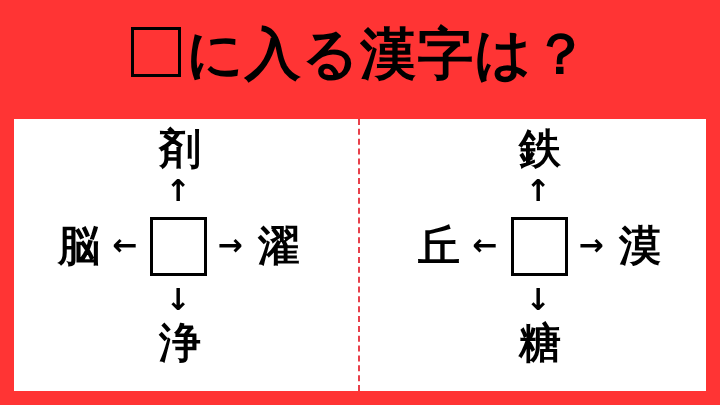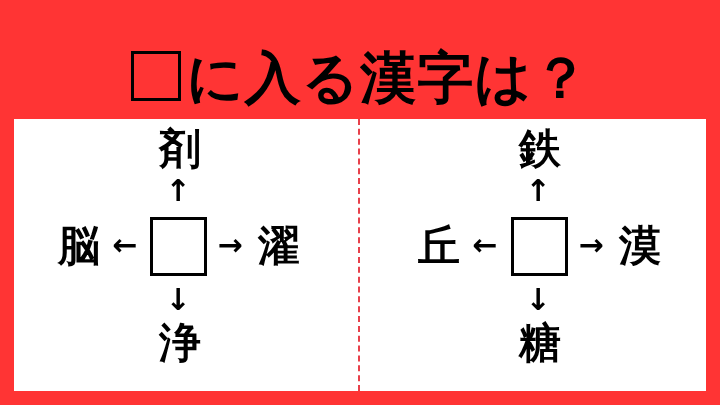--- a/index.html
+++ b/index.html
@@ -3,21 +3,21 @@
   <meta charset="utf-8">
   <style>
     html, body { margin: 0; padding: 0; }
     body {
       width: 720px; height: 405px; overflow: hidden;
       background: #ff3434;
       position: relative;
       font-family: "DejaVu Sans", "Liberation Sans", sans-serif;
     }
     .title {
-      position: absolute; left: 0; top: 44px; width: 720px;
+      position: absolute; left: 0; top: 20px; width: 720px;
       text-align: center;
       font-size: 56px; font-weight: bold; color: #000;
       line-height: 68px;
       letter-spacing: 1px;
       white-space: nowrap;
     }
     .title .box-glyph {
       display: inline-block;
       width: 50px; height: 50px;
       border: 3px solid #000;

